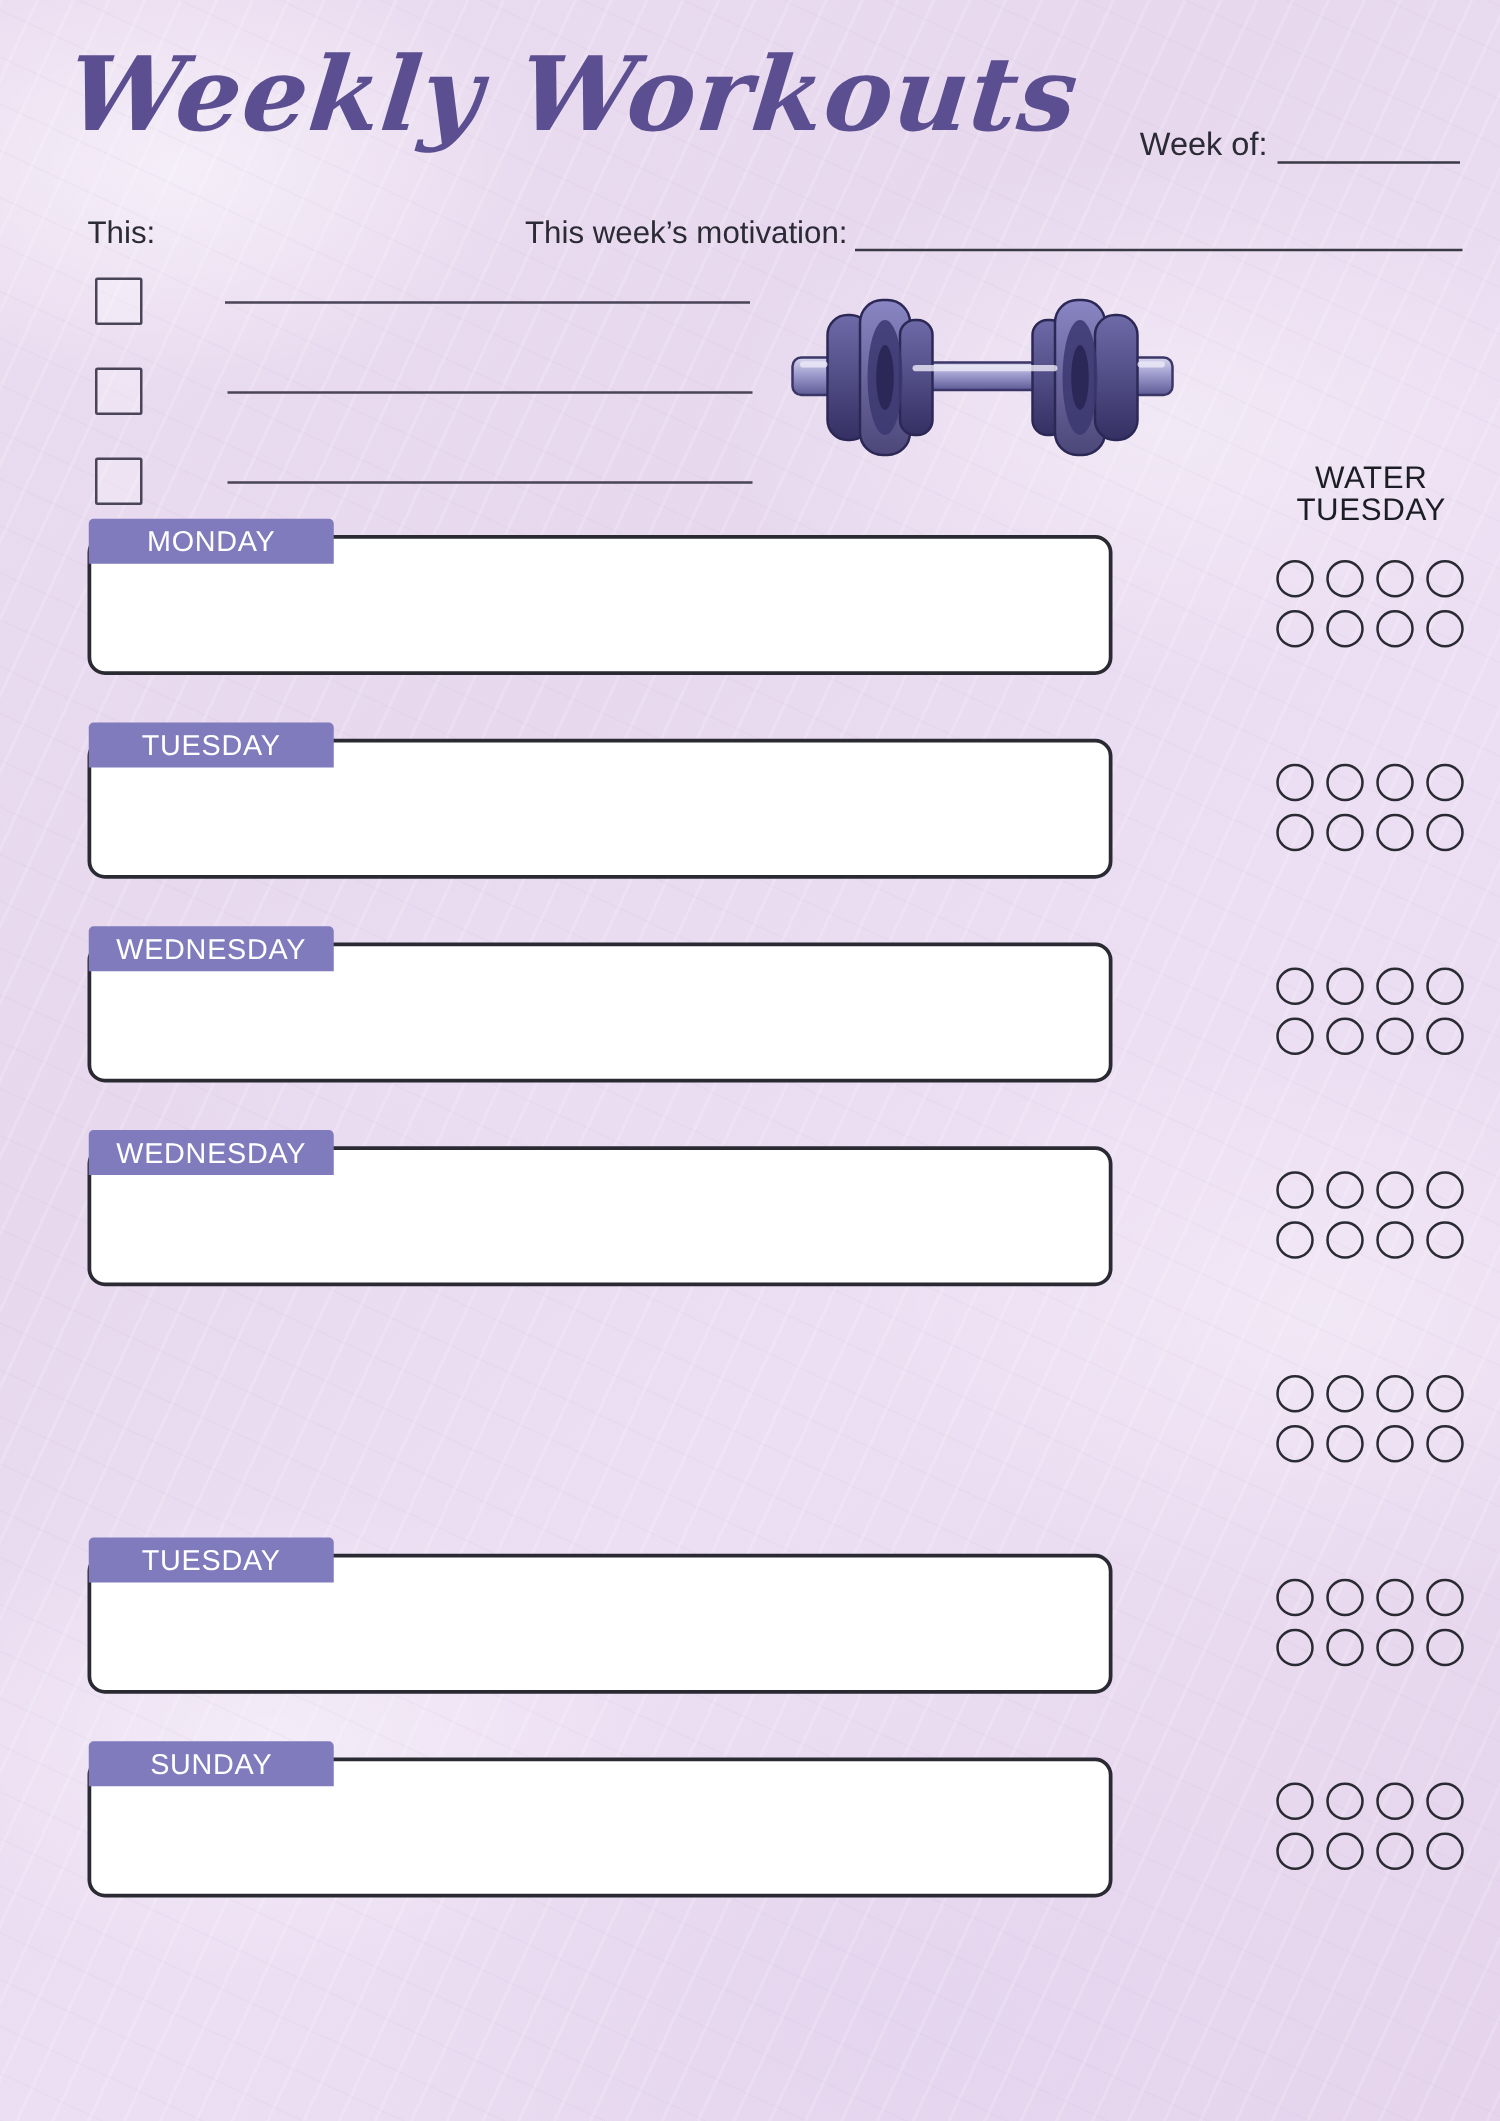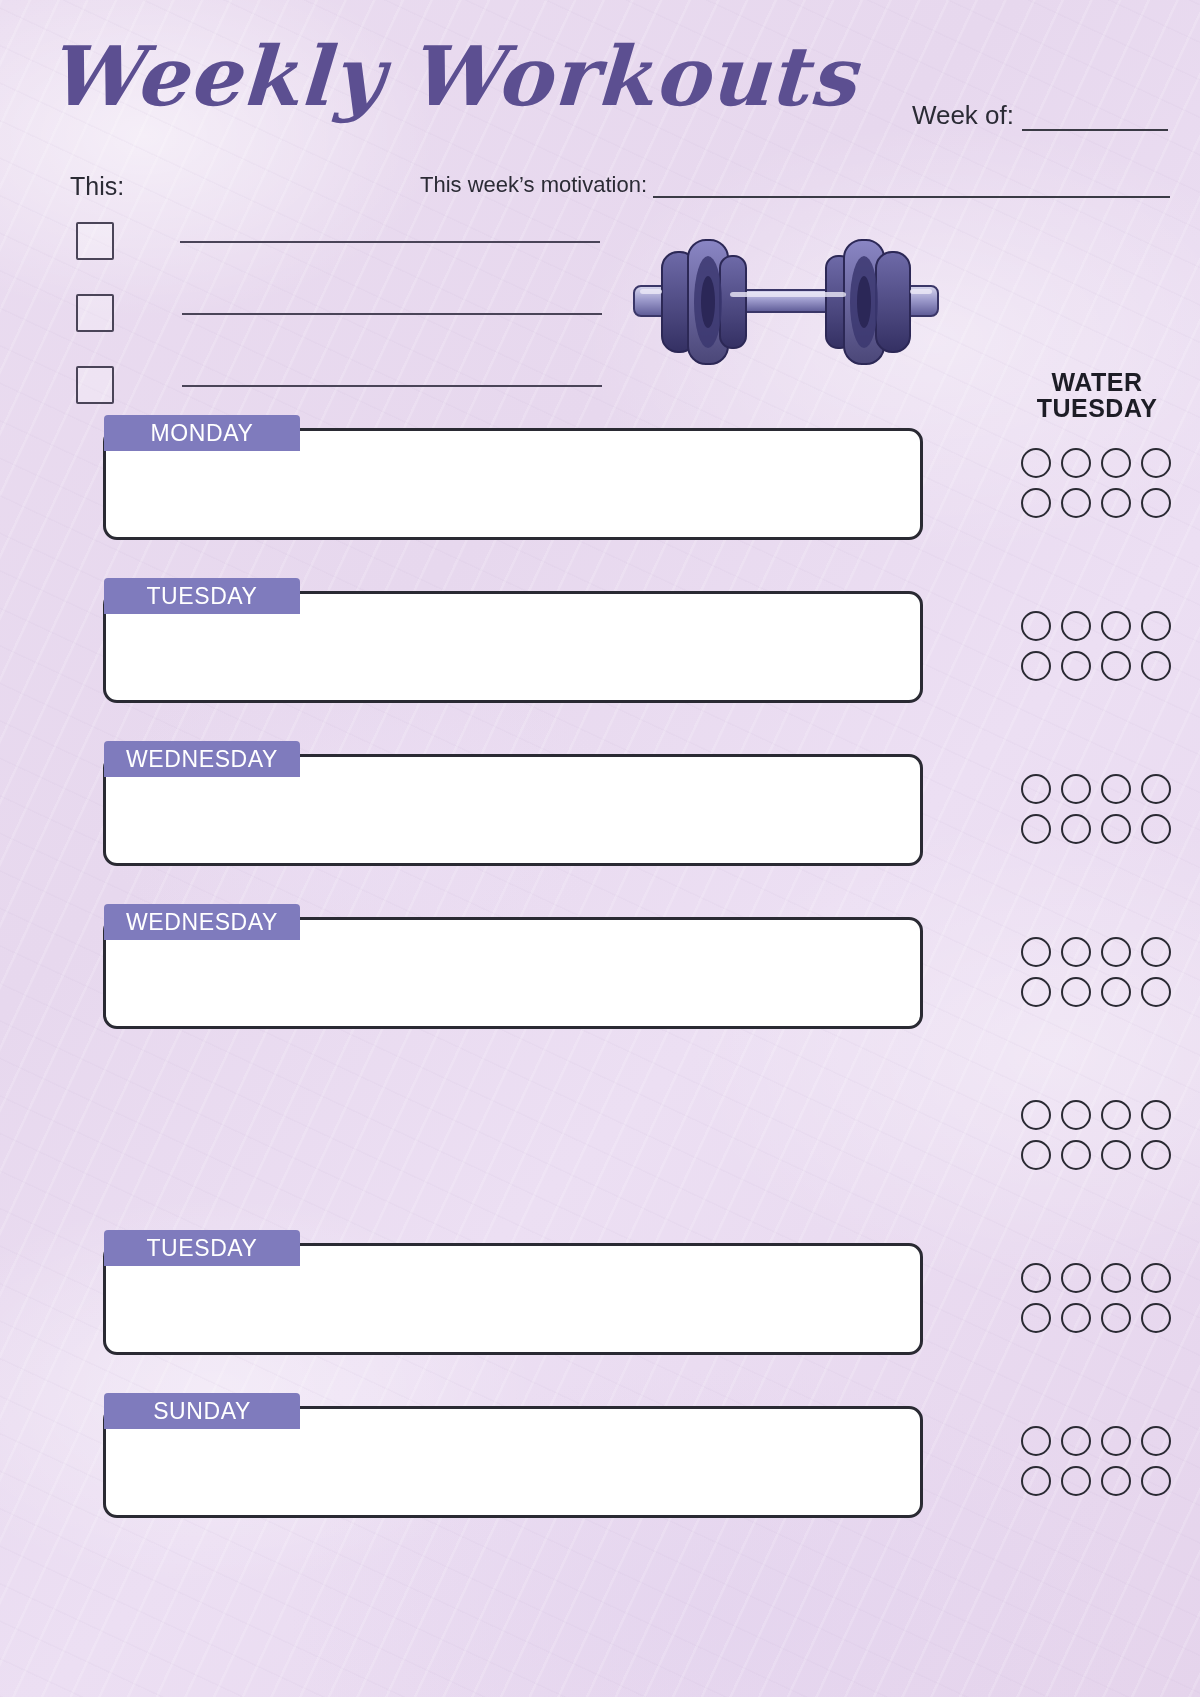--- a/index.html
+++ b/index.html
@@ -84,21 +84,21 @@
   }
 
   .motivation {
     position: absolute;
     left: 420px;
     top: 172px;
     right: 30px;
     display: flex;
     align-items: flex-end;
     gap: 6px;
-    font-size: 22px;
+    font-size: 25px;
     color: #2b2b35;
   }
   .motivation .rule {
     flex: 1;
     border-bottom: 2px solid #3a3a45;
     height: 18px;
   }
 
   
   .goal-row {
@@ -141,34 +141,32 @@
   .water-label {
     position: absolute;
     right: 28px;
     top: 370px;
     width: 150px;
     text-align: center;
     font-size: 25px;
     line-height: 1.02;
     color: #1d1d26;
     letter-spacing: 0.5px;
-    font-weight: bold;
   }
 
   
   .day {
     position: absolute;
     left: 70px;
     width: 820px;
     height: 112px;
     border: 3px solid #2a2a33;
     border-radius: 14px;
     background: #ffffff;
     box-sizing: border-box;
-    margin-left: 33px;
   }
   .day-tab {
     position: absolute;
     left: -2px;
     top: -16px;
     height: 36px;
     min-width: 196px;
     padding: 0 18px;
     background: #7f7bbd;
     color: #ffffff;

